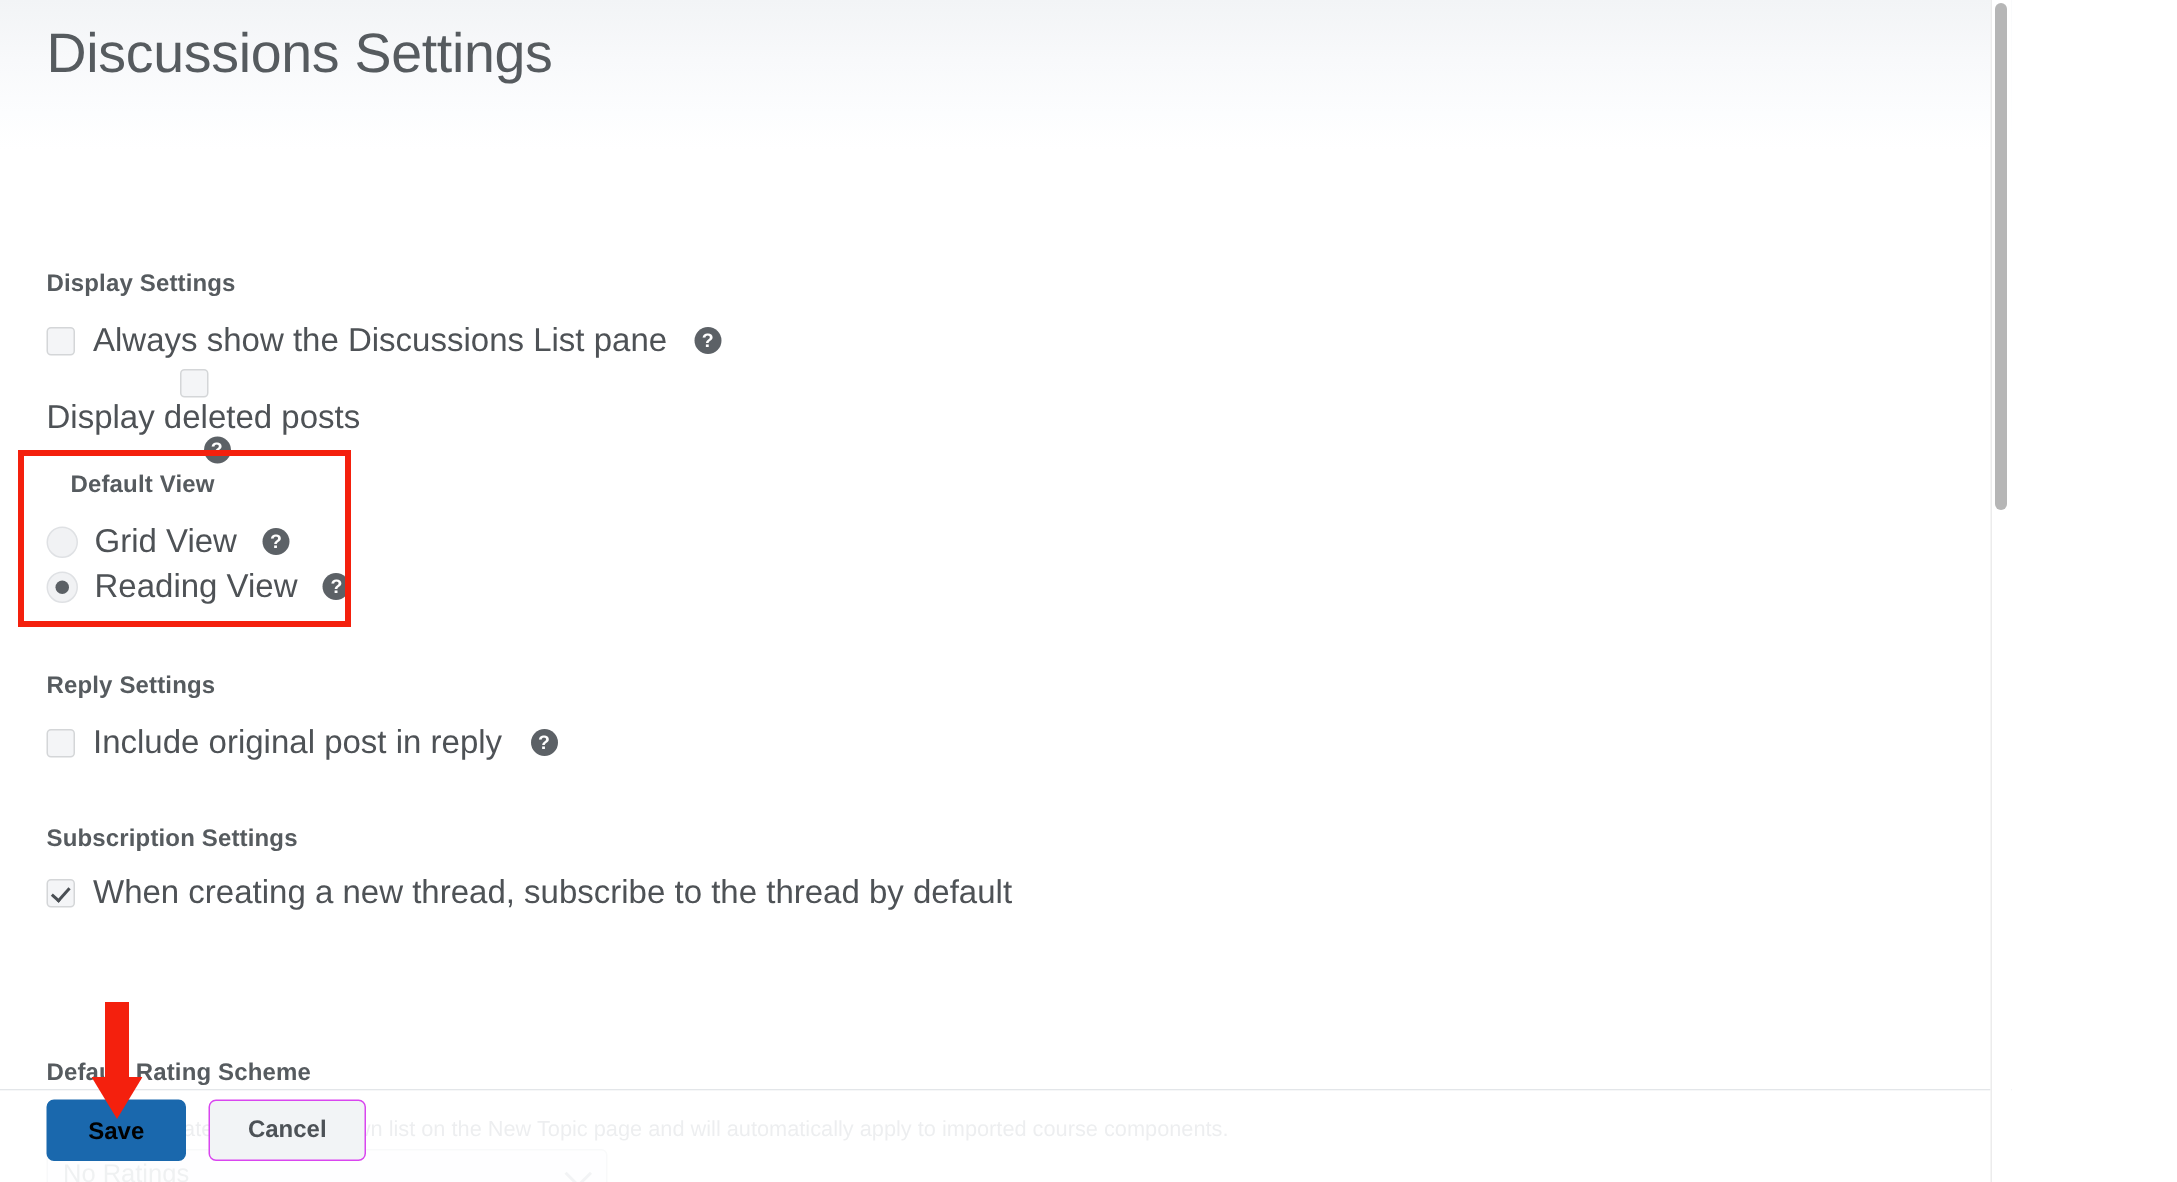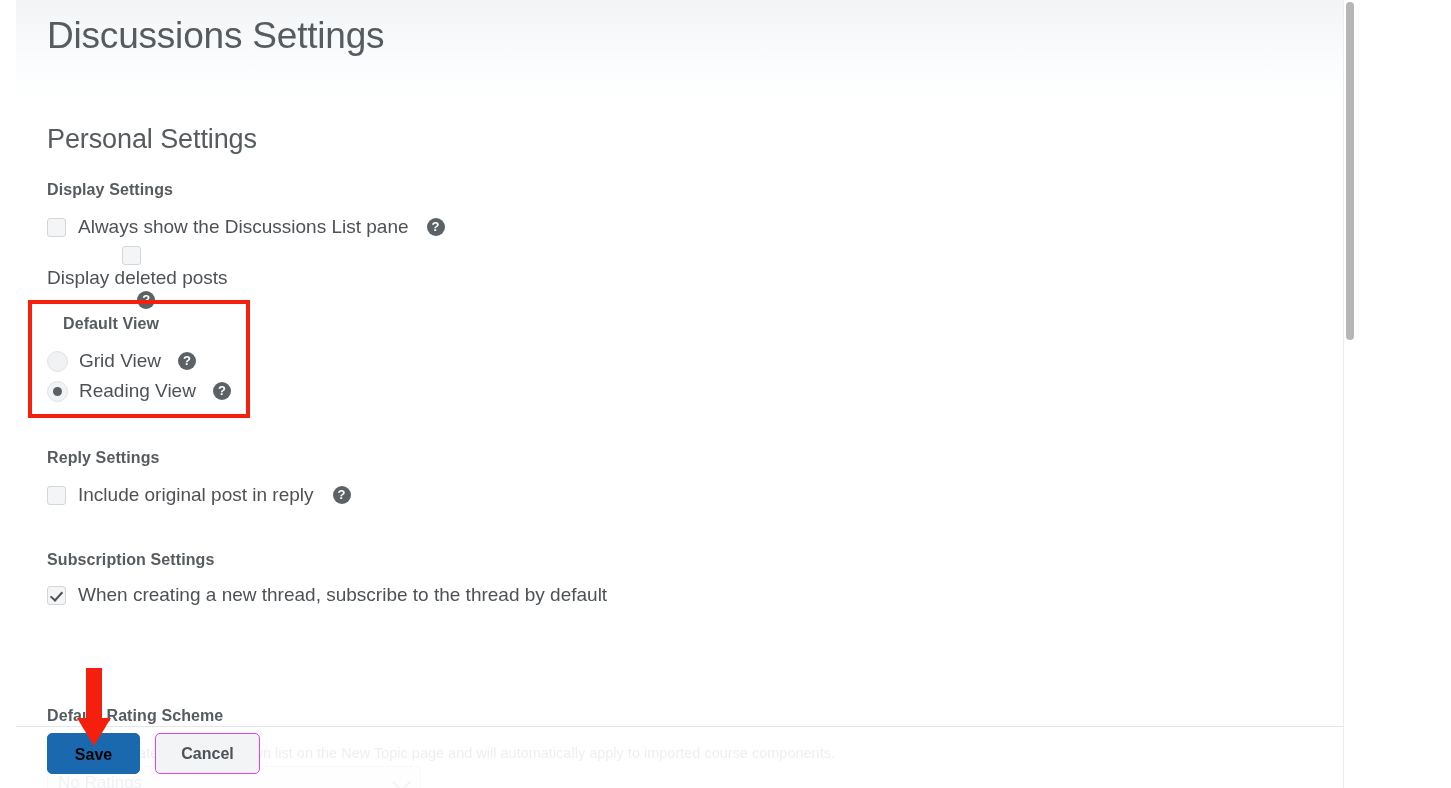--- a/index.html
+++ b/index.html
@@ -11,21 +11,21 @@
     height: 788px;
     background: #ffffff;
     font-family: "Liberation Sans", sans-serif;
     color: #4d4d4d;
     overflow: hidden;
     position: relative;
   }
 
   #page {
     position: absolute;
-    left: 16px; top: 0;
+    left: 0; top: 0;
     width: 1341px;
     height: 788px;
     overflow: hidden;
   }
 
   
   .top-band {
     position: absolute;
     left: 0; top: 0;
     width: 1443px;
@@ -73,21 +73,21 @@
 
   
   .opt-row {
     position: absolute;
     display: flex;
     align-items: center;
     height: 26px;
     white-space: nowrap;
   }
   .opt-label {
-    font-size: 19px;
+    font-size: 22px;
     color: #4e5256;
     line-height: 26px;
   }
 
   
   .cbox {
     width: 19px;
     height: 19px;
     border: 1px solid #d4d6d8;
     border-radius: 3px;
@@ -288,21 +288,20 @@
 </style>
 </head>
 <body>
 
 <div id="page">
 
   <div class="top-band"></div>
 
   <div class="page-title">Discussions Settings</div>
 
-  <div class="section-title" id="personal-settings-title">Personal Settings</div>
 
   <div class="group-label" id="display-settings-label">Display Settings</div>
 
   <div class="opt-row" style="left:31px; top:214px;">
     <span class="cbox"></span>
     <span class="opt-label">Always show the Discussions List pane</span>
     <span class="help-icon" style="margin-left:18px;">?</span>
   </div>
 
   <div class="opt-row" style="left:31px; top:246px;flex-direction:column;">

